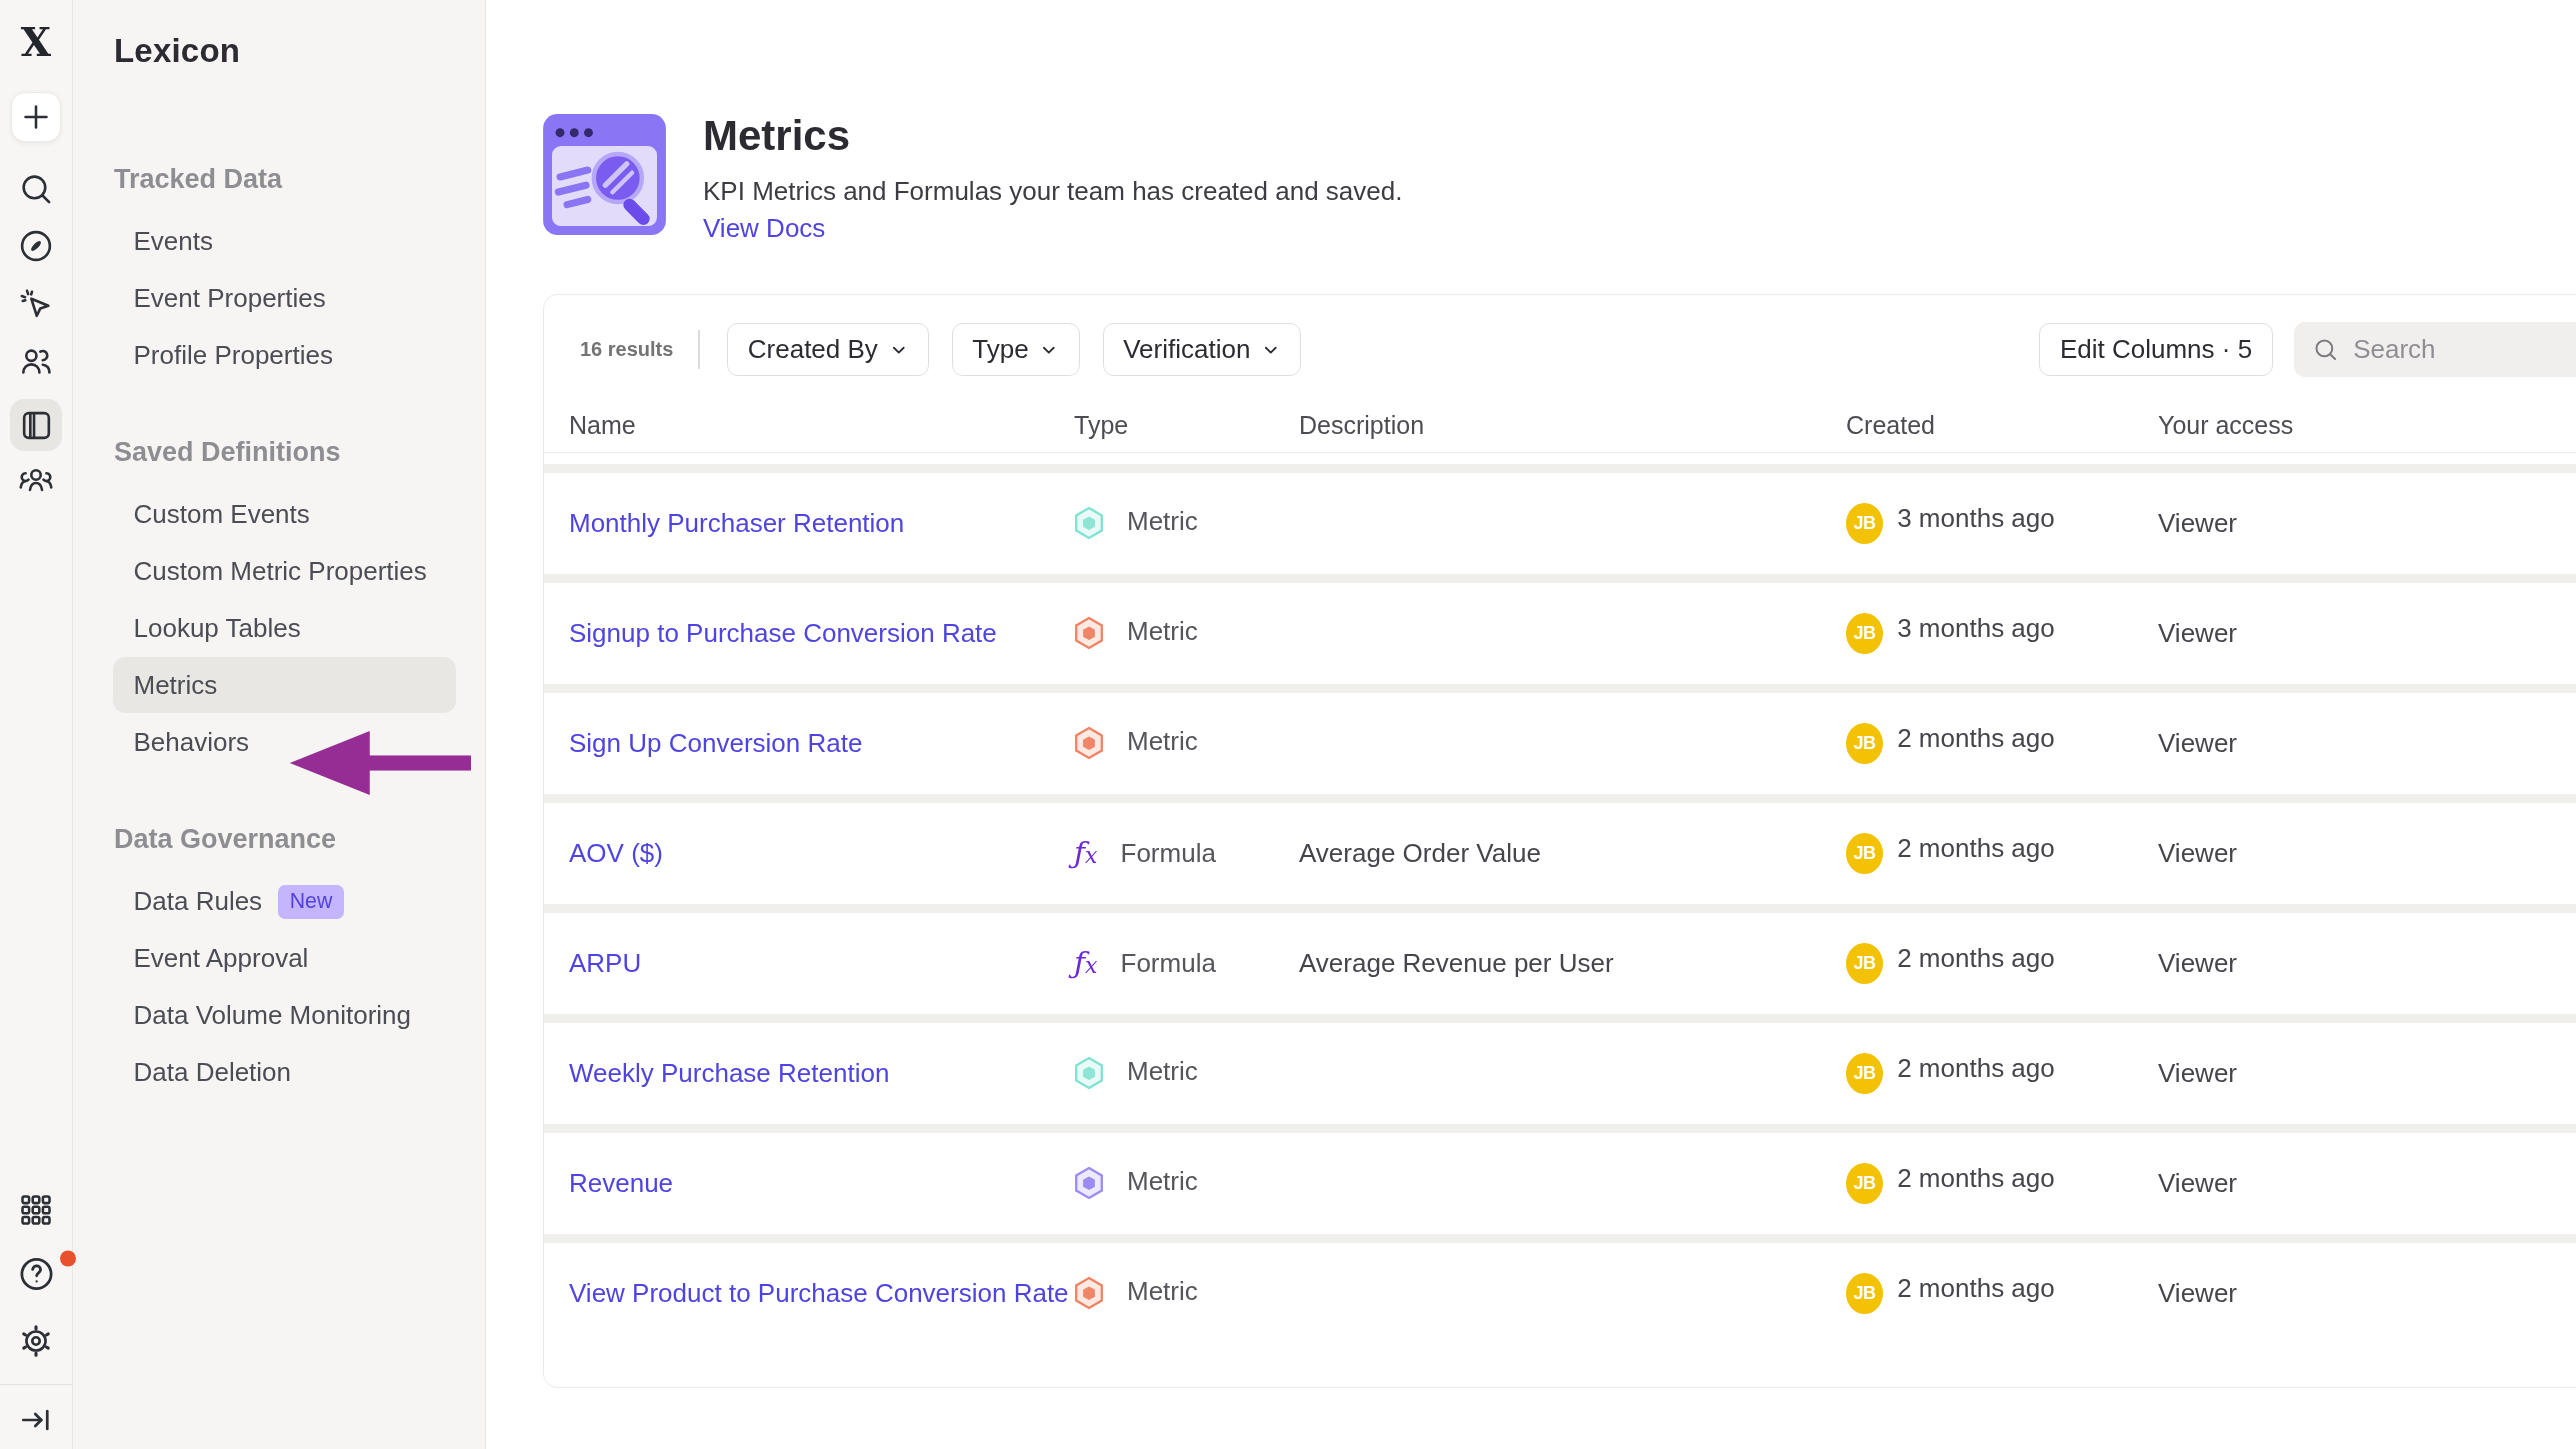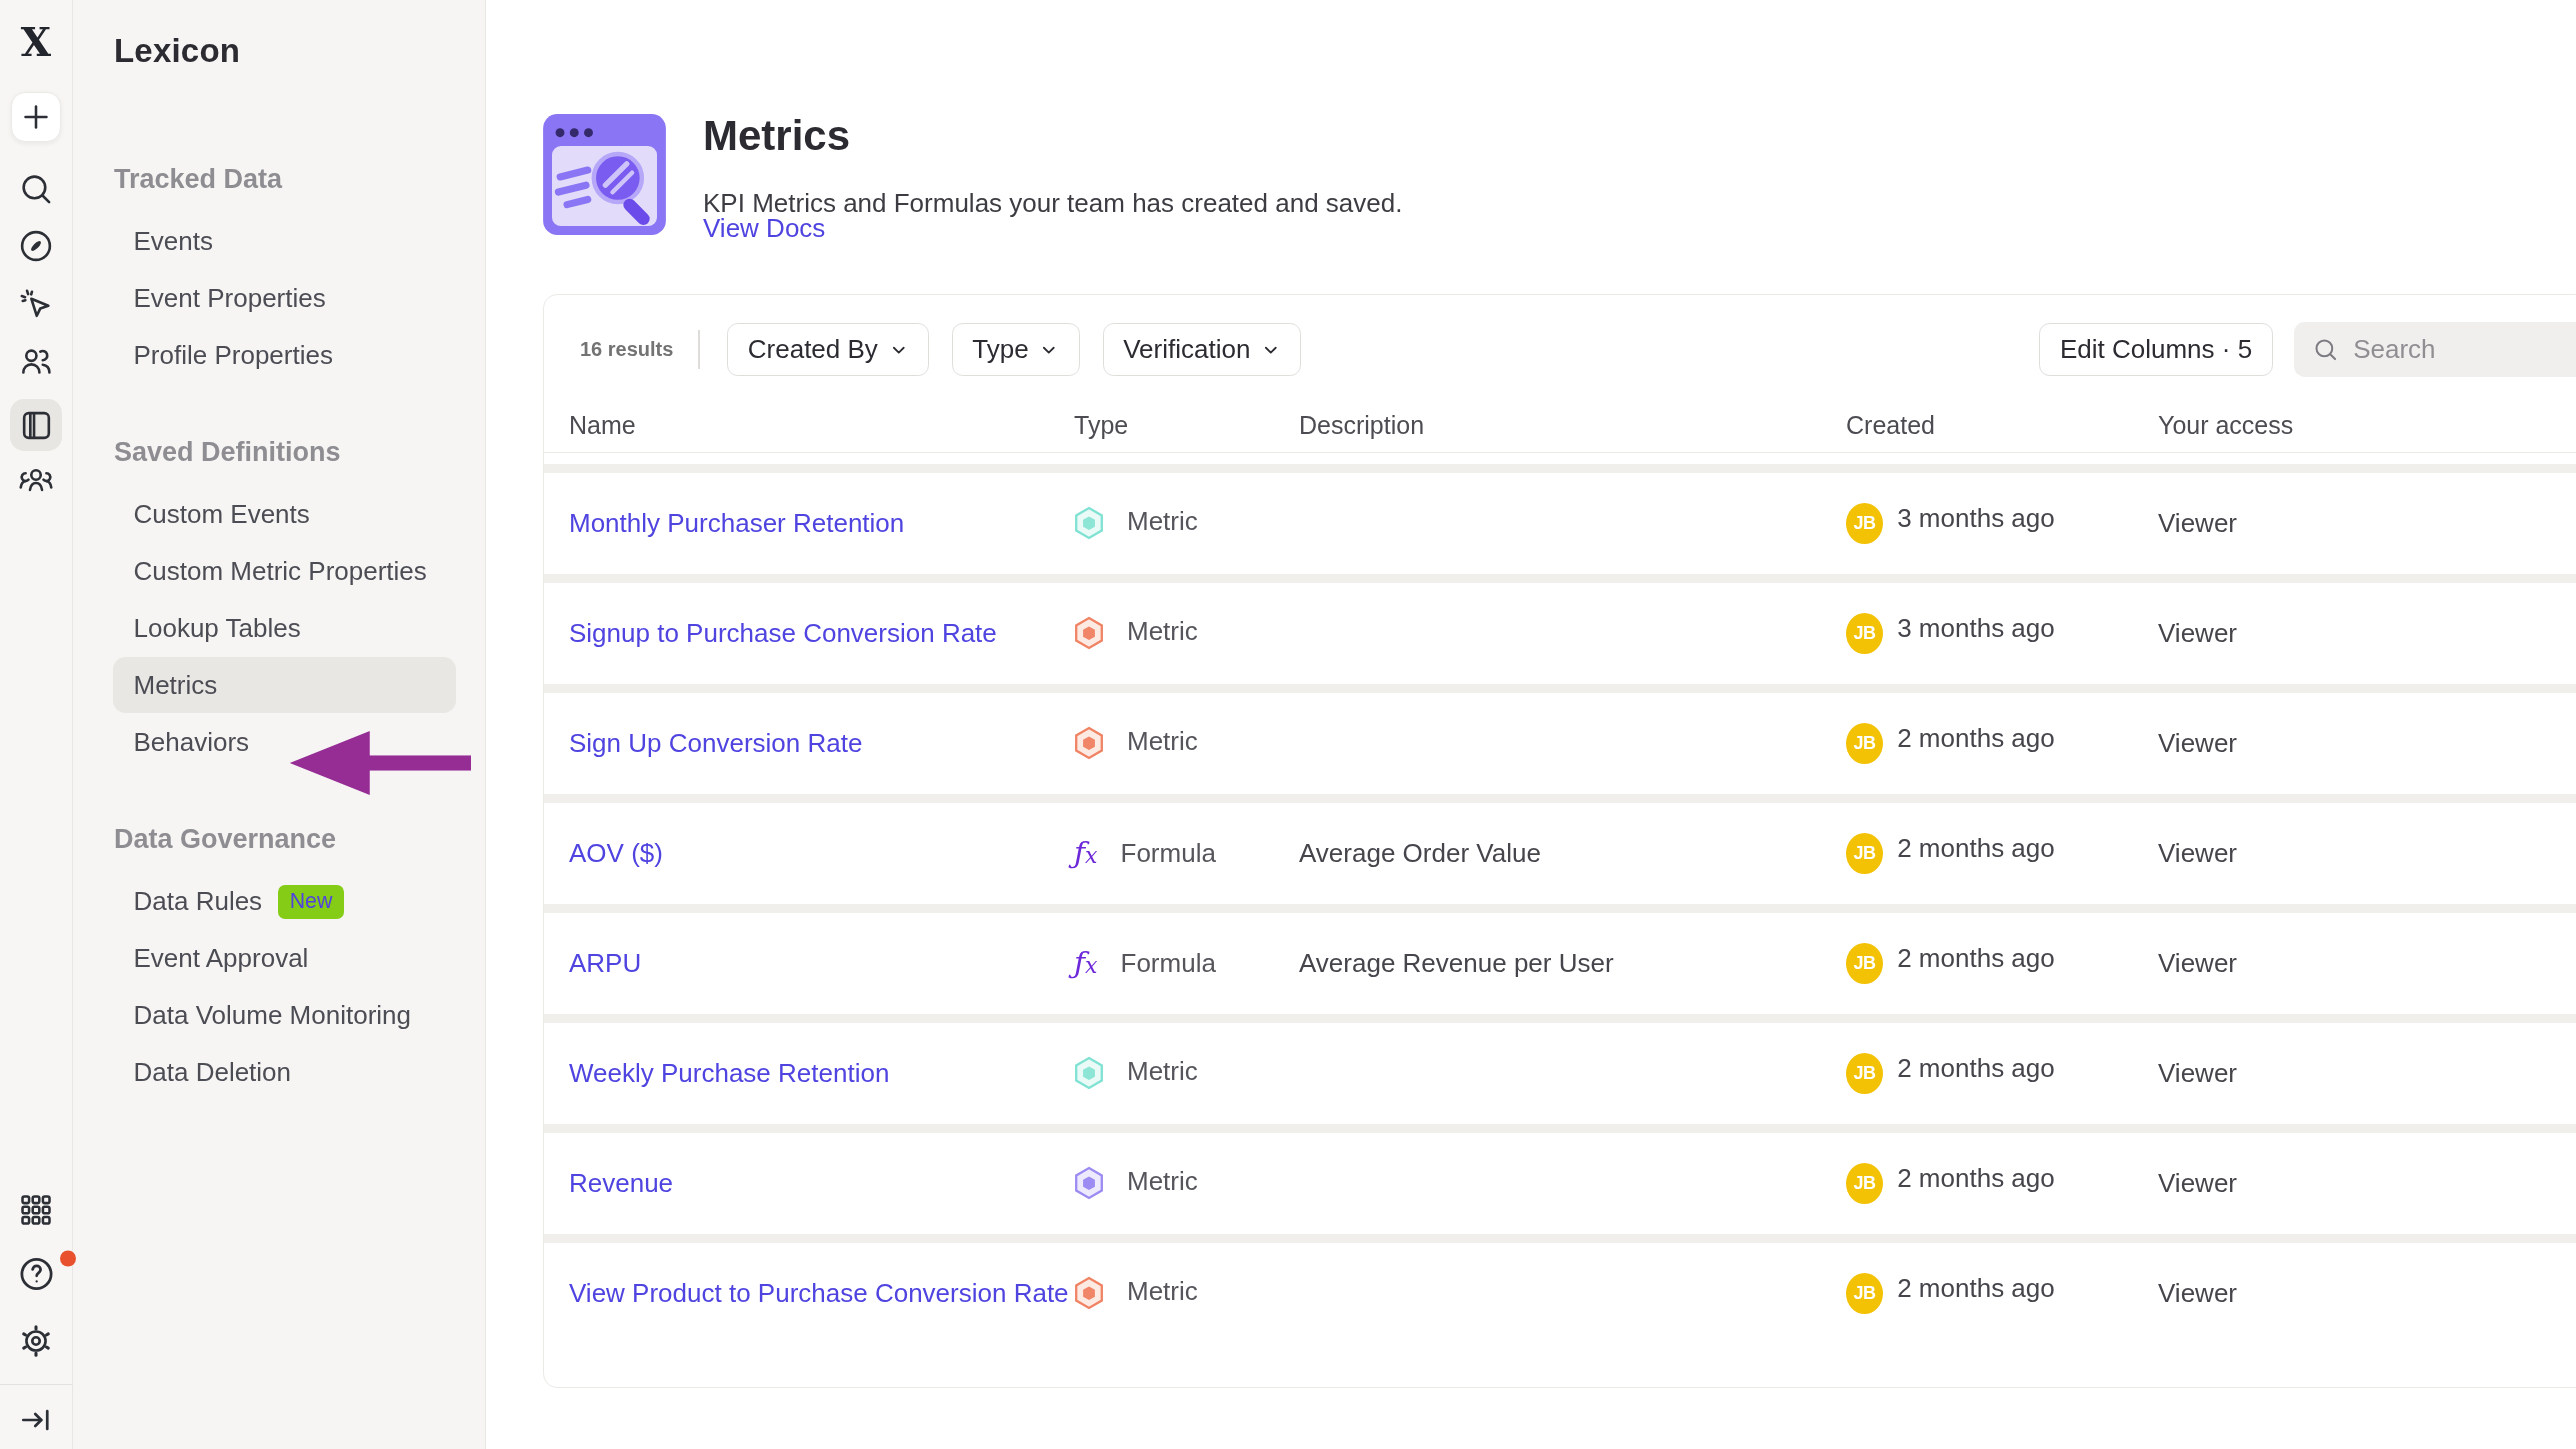--- a/index.html
+++ b/index.html
@@ -35,33 +35,33 @@
   .side-title { position:absolute; left:41px; top:32px; font-size:33px; font-weight:bold; color:#2b2b31; letter-spacing:0.2px; }
   .side-sections { position:absolute; left:0; top:158px; width:100%; }
   .side-section { margin-bottom:48px; }
   .side-section-label { padding-left:41px; font-size:27px; color:#8d8d92; font-weight:700; height:43px; display:flex; align-items:center; margin-bottom:12.5px; }
   .side-item {
     height:56px; margin:0 29px 0.9px 40px; padding-left:20.5px; border-radius:12.5px;
     display:flex; align-items:center; font-size:26px; color:#4c4c54; cursor:pointer;
   }
   .side-item.active { background:#e9e7e3; }
   .side-badge {
-    margin-left:16px; background:#84cc16; color:#5143df; font-size:21.3px;
+    margin-left:16px; background:#c4b5fd; color:#5143df; font-size:21.3px;
     padding:4.4px 11.6px; border-radius:7.1px; font-weight:500;
   }
 
   
   .anno-arrow { position:absolute; left:288px; top:729px; z-index:60; pointer-events:none; }
 
   
   .main { position:absolute; left:486px; top:0; right:0; height:1450px; background:#ffffff; }
 
   .app-icon { position:absolute; left:57px; top:114px; }
   .page-title { position:absolute; left:217px; top:112px; font-size:42px; font-weight:bold; color:#2b2b31; }
-  .page-subtitle { position:absolute; left:217px; top:188px; font-size:26px; color:#3c3c42; }
+  .page-subtitle { position:absolute; left:217px; top:176px; font-size:26px; color:#3c3c42; }
   .docs-link { position:absolute; left:217px; top:213px; font-size:26px; color:#4f44e0; cursor:pointer; }
 
   
   .card {
     position:absolute; left:57px; top:294px; width:2046px; height:1094px;
     border:1.8px solid #eceae6; border-radius:14.2px; background:#ffffff; overflow:hidden;
     display:flex; flex-direction:column;
   }
   .toolbar { display:flex; align-items:center; padding:27px 0 0 36px; flex:none; }
   .results { font-size:20px; font-weight:600; color:#737373; }

